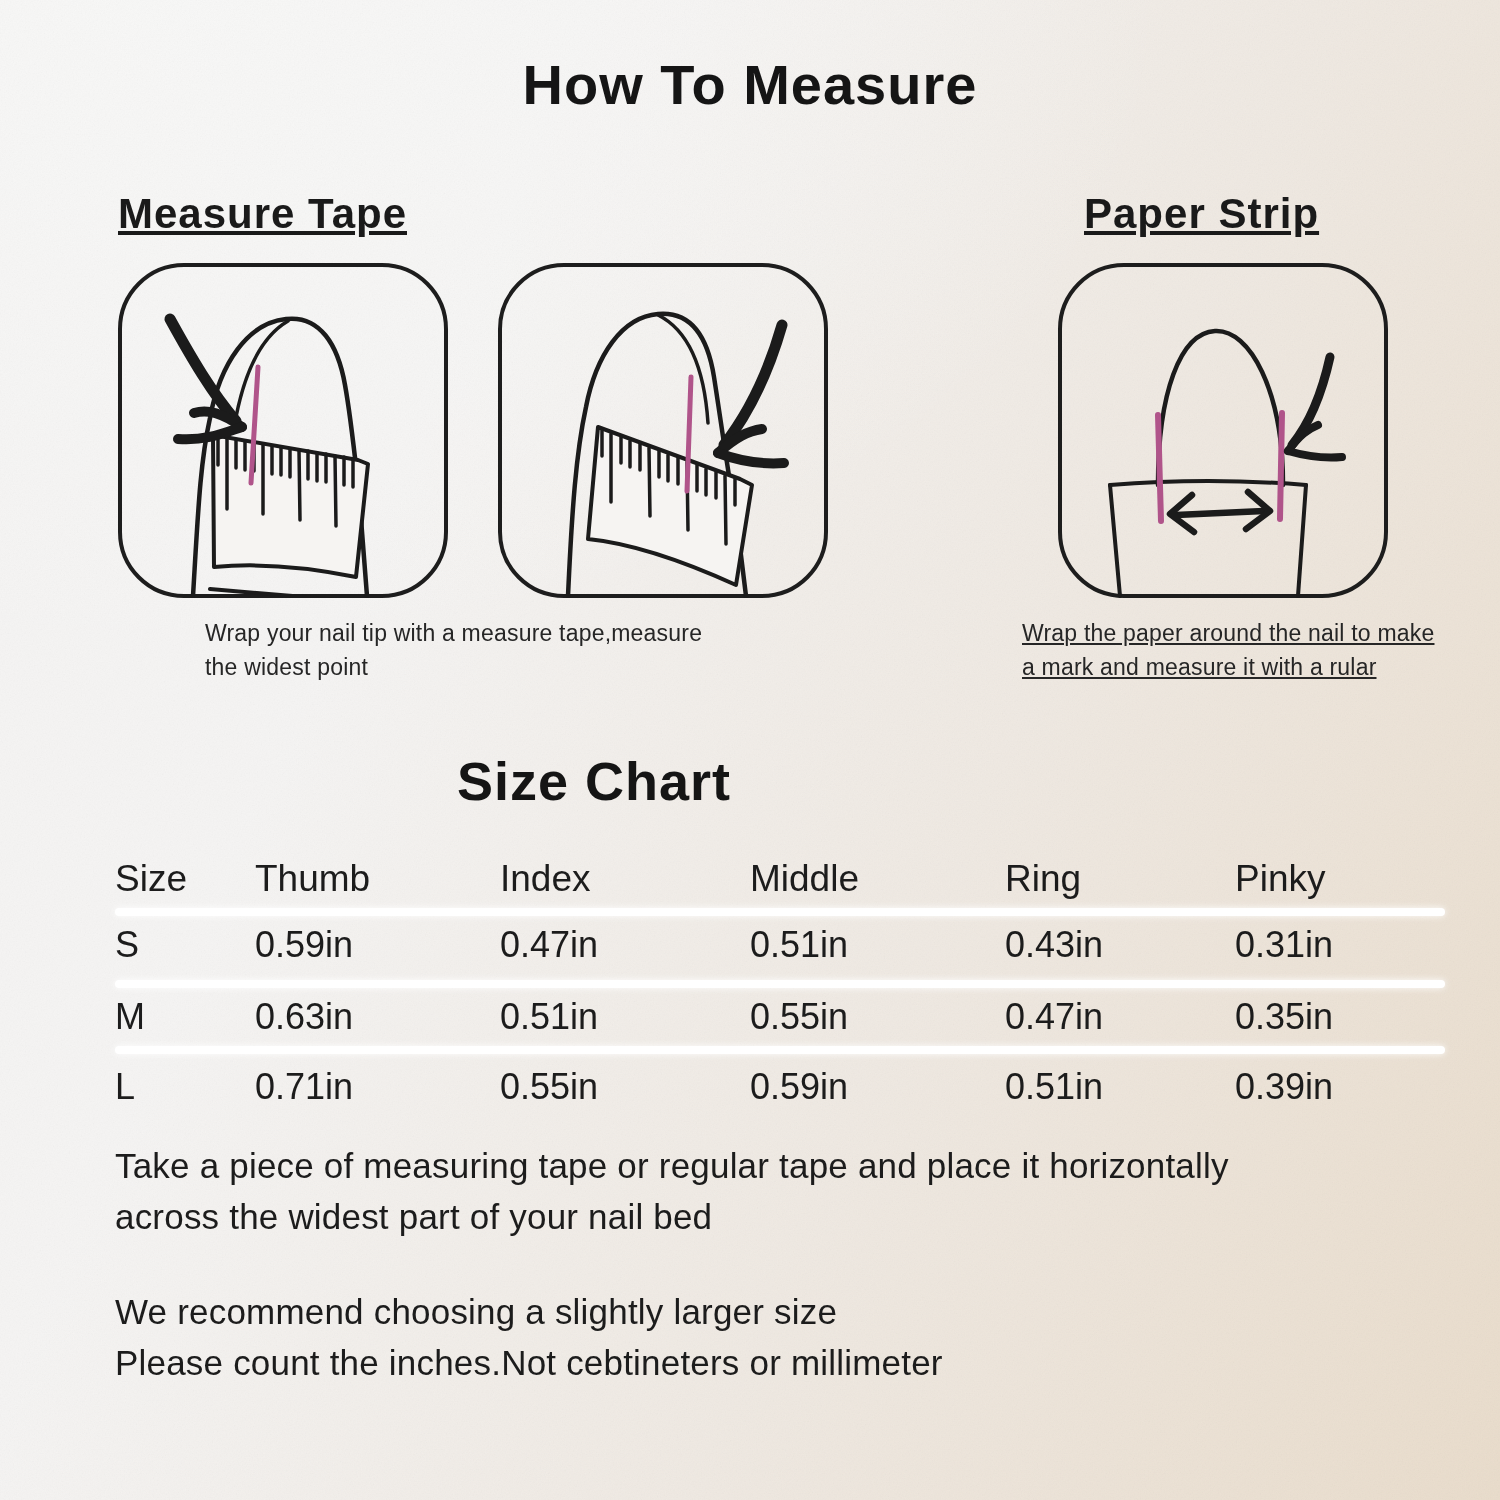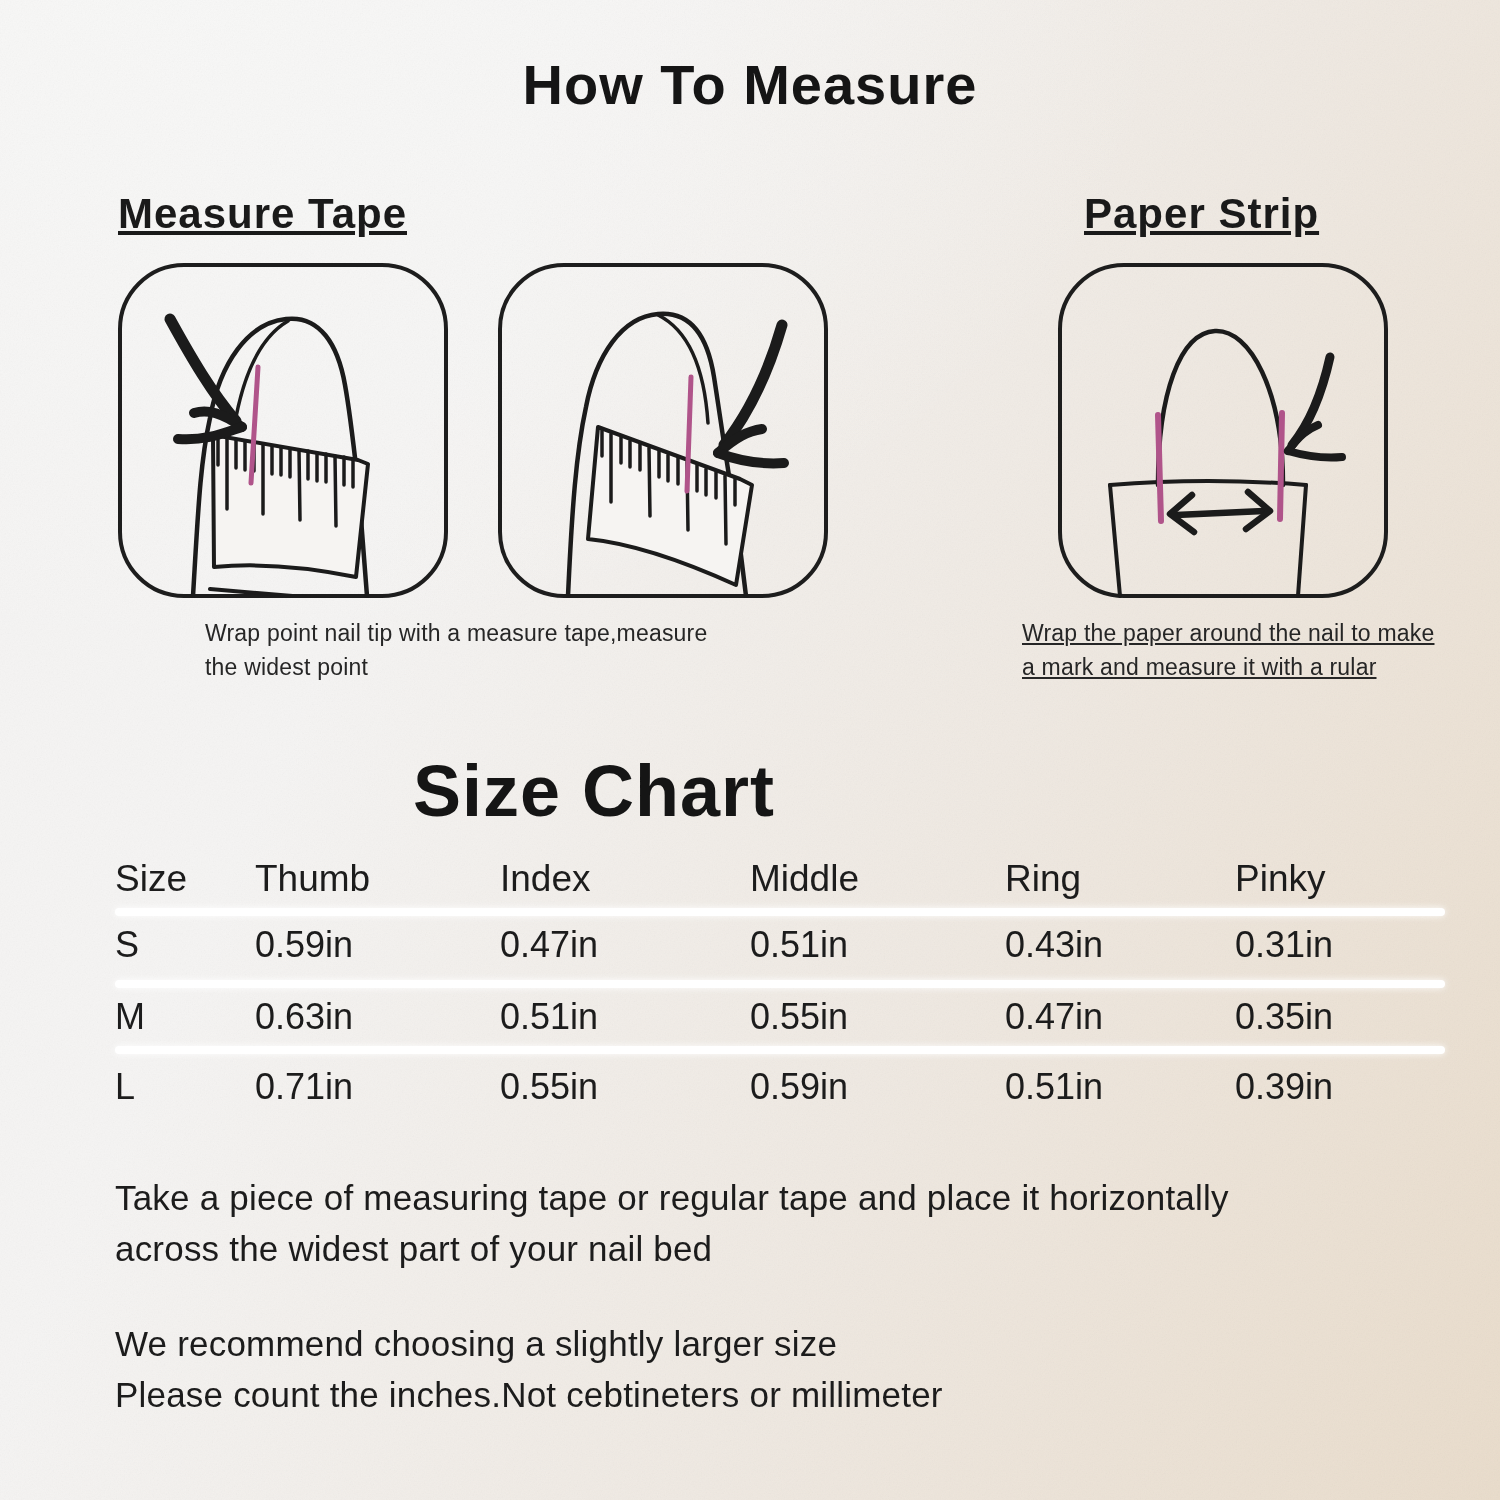--- a/index.html
+++ b/index.html
@@ -35,41 +35,41 @@
   .box2{left:498px;}
   .box3{left:1058px;}
   .illus-box svg{position:absolute;left:-4px;top:-4px;}
   .caption{
     top:616px;font-size:23px;line-height:34px;color:#262626;letter-spacing:.2px;
   }
   .caption-left{left:205px;width:540px;}
   .caption-right{left:1022px;width:450px;text-decoration:underline;}
   .chart-title{
     top:750px;left:0;width:1188px;text-align:center;
-    font-size:72px;font-weight:700;color:#151515;letter-spacing:1px;
+    font-size:54px;font-weight:700;color:#151515;letter-spacing:1px;
   }
   .trow{
     left:115px;width:1330px;display:grid;
     grid-template-columns:140px 245px 250px 255px 230px 210px;
     font-size:36px;color:#1c1c1c;
   }
   .trow span{text-align:left;}
   .thead{top:858px;font-size:37px;}
   .row-s{top:924px;}
   .row-m{top:996px;}
   .row-l{top:1066px;}
   .divider{
     left:115px;width:1330px;height:8px;background:#ffffff;border-radius:4px;
     box-shadow:0 0 7px rgba(255,255,255,.95);
   }
   .d1{top:908px;}
   .d2{top:980px;}
   .d3{top:1046px;}
   .note{
-    left:115px;width:1340px;font-size:35px;line-height:51px;color:#1c1c1c;letter-spacing:.2px;margin-top:32px;
+    left:115px;width:1340px;font-size:35px;line-height:51px;color:#1c1c1c;letter-spacing:.2px;
   }
   .note1{top:1140px;}
   .note2{top:1286px;}
   .stroke{fill:none;stroke:#1b1b1b;stroke-linecap:round;stroke-linejoin:round;}
   .tapefill{fill:#f6f4f2;stroke:#1b1b1b;stroke-linejoin:round;}
 </style>
 </head>
 <body>
 
 <div class="page">
@@ -166,21 +166,21 @@
       </g>
       <g class="stroke">
         <path stroke-width="9" d="M 272 94 C 264 130 252 160 234 182"></path>
         <path stroke-width="8" d="M 230 188 C 242 172 250 166 260 162"></path>
         <path stroke-width="8" d="M 230 188 C 244 192 262 196 284 194"></path>
       </g>
     </svg>
   </div>
 
   <div class="abs caption caption-left">
-    <div>Wrap point nail tip with a measure tape,measure</div>
+    <div>Wrap your nail tip with a measure tape,measure</div>
     <div>the widest point</div>
   </div>
   <div class="abs caption caption-right">
     <div>Wrap the paper around the nail to make</div>
     <div>a mark and measure it with a rular</div>
   </div>
 
   <div class="abs chart-title">Size Chart</div>
 
   <div class="abs trow thead">

